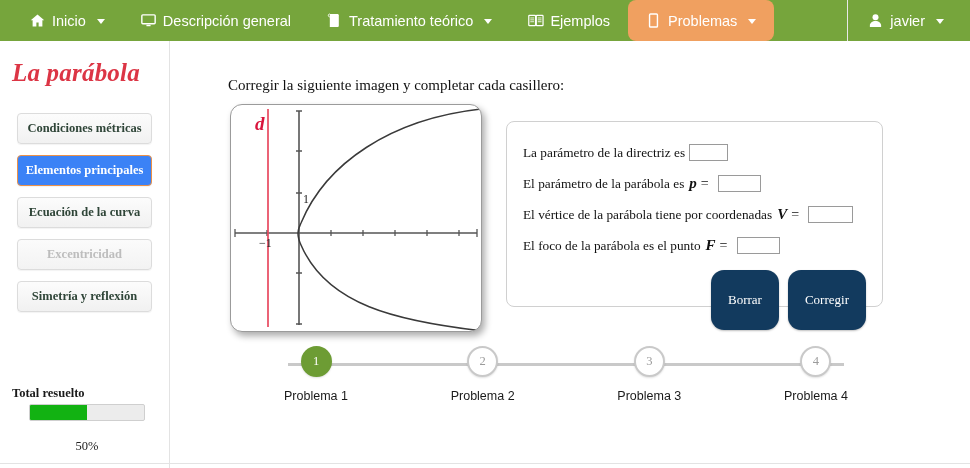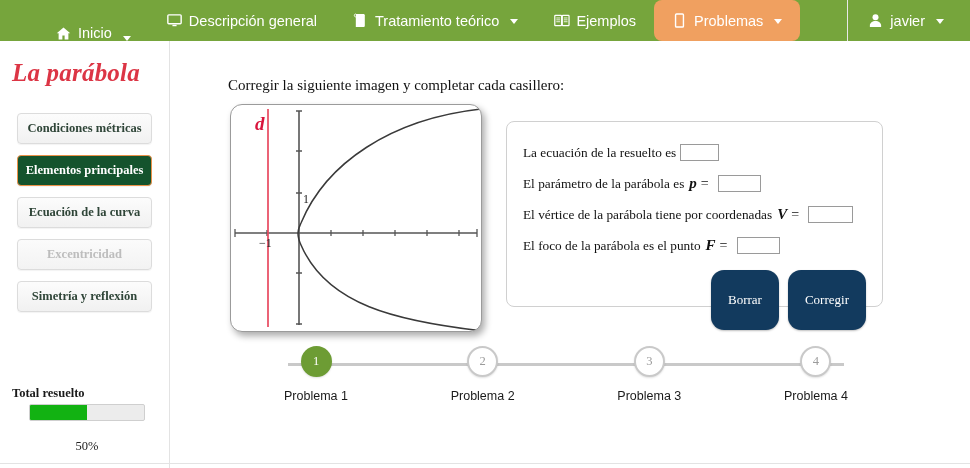--- a/index.html
+++ b/index.html
@@ -25,21 +25,21 @@
     align-items: center;
     gap: 7px;
     padding: 0 18px;
     color: #ffffff;
     font-family: "Liberation Sans", sans-serif;
     font-size: 14.5px;
     white-space: nowrap;
     cursor: pointer;
     text-decoration: none;
   }
-  .nav-item.first { padding-left: 56px; align-items: flex-end; }
+  .nav-item.first { padding-left: 30px; }
   .nav-item.active { background: #f0a060; border-radius: 8px; }
   .nav-spacer { flex: 1 1 auto; }
   .nav-right {
     border-left: 1px solid #e8e8e8;
     padding: 0 26px 0 20px;
   }
   .nav-ico {
     display: inline-block;
     width: 15px; height: 15px;
     position: relative;
@@ -92,21 +92,21 @@
     font-weight: bold;
     font-size: 12.5px;
     color: #2f4538;
     background: linear-gradient(#fcfcfc, #f1f1f1);
     border: 1px solid #dcdcdc;
     border-radius: 4px;
     cursor: pointer;
     box-shadow: 0 1px 1px rgba(0,0,0,0.05);
   }
   .side-btn.active {
-    background: #14532d;
+    background: #3b82f6;
     color: #ffffff;
     border-color: #eb9148;
   }
   .side-btn.disabled {
     color: #bdbdbd;
     cursor: default;
     background: linear-gradient(#fbfbfb, #f3f3f3);
   }
 
   .total-block {
@@ -424,21 +424,21 @@
         <path d="M 250 4 C 160 14, 95 58, 70 118 C 66 126, 66 131, 70 140 C 96 200, 165 216, 252 226" fill="none" stroke="#3a3a3a" stroke-width="1.5"></path>
 
         <text x="72" y="98" fill="#1a1a1a" font-family="Liberation Serif, serif" font-size="12">1</text>
         <text x="28" y="142" fill="#1a1a1a" font-family="Liberation Serif, serif" font-size="12">−1</text>
       </svg>
     </div>
 
     <div class="form-card">
 
       <div class="form-row">
-        <span>La ecuación de la resuelto es</span>
+        <span>La parámetro de la directriz es</span>
         <input class="txt-input in-sm" type="text" value="" style="">
       </div>
 
       <div class="form-row">
         <span>El parámetro de la parábola es</span>
         <span class="mvar">p</span>
         <span class="meq">=</span>
         <input class="txt-input in-md" type="text" value="" style="">
       </div>
 

